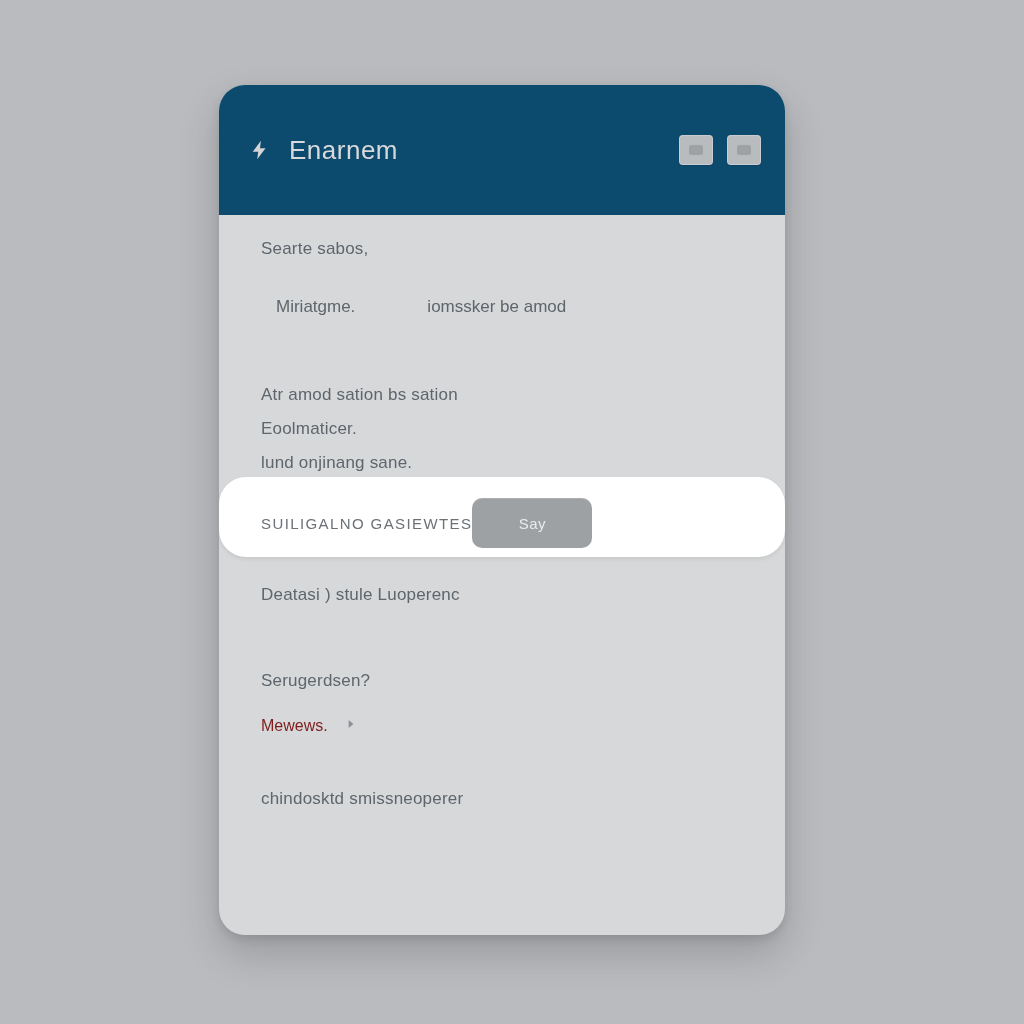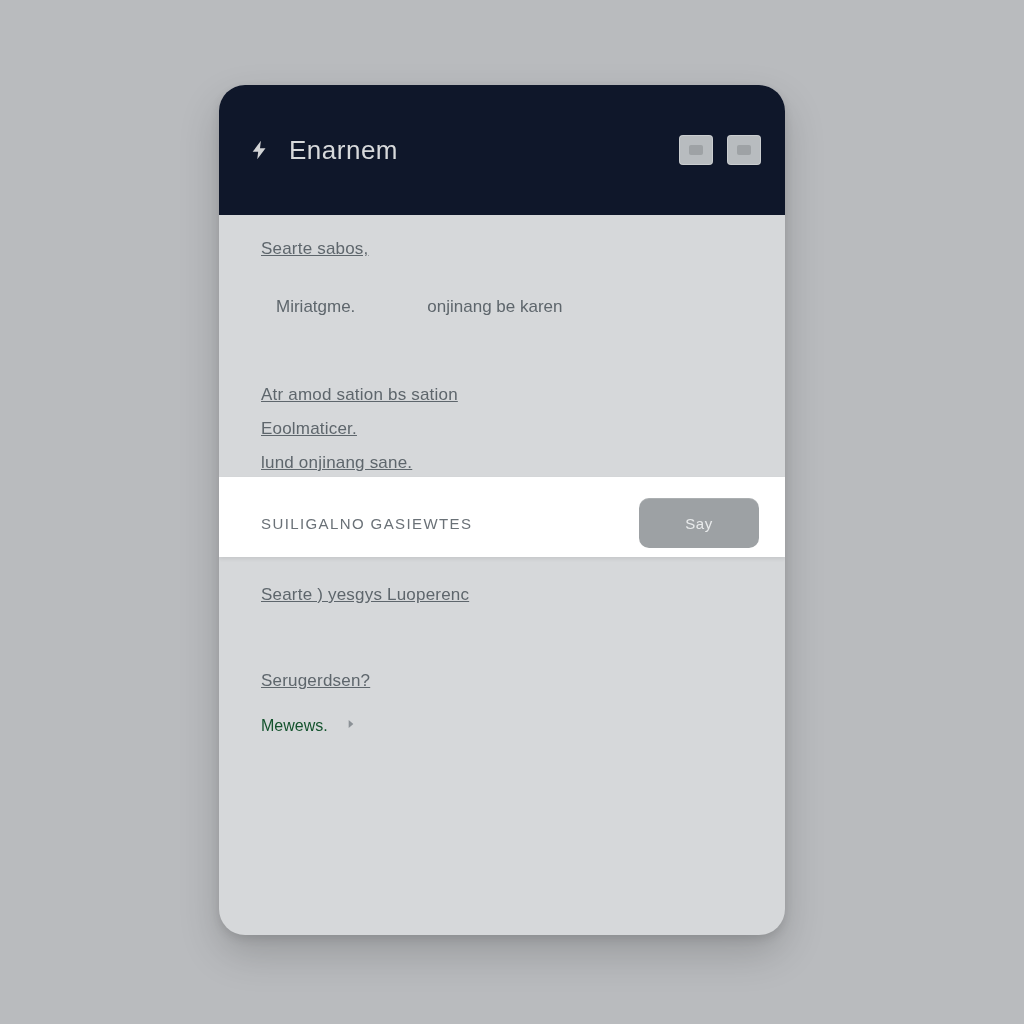--- a/index.html
+++ b/index.html
@@ -16,21 +16,21 @@
     top: 85px;
     width: 566px;
     height: 850px;
     border-radius: 26px;
     background: #d6d8da;
     box-shadow: 0 18px 40px rgba(0,0,0,0.18), 0 4px 10px rgba(0,0,0,0.10);
     overflow: hidden;
   }
   .header {
     height: 130px;
-    background: #0f172a;
+    background: #0c4a6e;
     display: flex;
     align-items: center;
     padding: 0 24px 0 30px;
   }
   .header .leading-icon {
     width: 22px; height: 22px;
     margin-right: 18px;
     display: inline-flex; align-items: center; justify-content: center;
   }
   .header .leading-icon svg { width: 22px; height: 22px; fill: #d2d4d6; }
@@ -49,35 +49,36 @@
     box-shadow: inset 0 0 0 1px rgba(255,255,255,0.25), 0 1px 1px rgba(0,0,0,0.08);
     display:flex; align-items:center; justify-content:center;
   }
   .header .hicon span{
     display:block; width:14px; height:10px; background:#9ea2a5; border-radius:2px;
   }
 
   .body { position: relative; padding: 24px 42px 0 42px; font-size: 17px; color:#636a70; }
 
   .row { margin-bottom: 14px; }
-  .row-label { font-size: 17px; color:#5e666c; letter-spacing:0.2px;text-decoration:underline; }
+  .row-label { font-size: 17px; color:#5e666c; letter-spacing:0.2px; }
   .kv { display:flex; gap: 72px; margin-left: 15px; }
   .kv .k, .kv .v { color:#5e666c; }
   .spacer-sm { height: 24px; }
   .spacer-md { height: 30px; }
 
   .highlight-band {
     position:absolute;
     left:0; right:0;
     top: 392px;
     height: 80px;
     background: #ffffff;
     box-shadow: 0 2px 4px rgba(0,0,0,0.08);
-    display:flex; align-items:center; justify-content:space-between;
+    display:flex; align-items:center; 
     padding: 12px 26px 0 42px;
+    border-radius: 27px;
   }
   .highlight-band .hl-label{
     font-size: 15px;
     letter-spacing: 1.4px;
     color:#6a7177;
     text-transform: uppercase;
   }
   .pill-btn{
     min-width: 120px;
     height: 50px;
@@ -91,21 +92,21 @@
     box-shadow: inset 0 1px 0 rgba(255,255,255,0.15);
     cursor:pointer;
   }
 
   .lower { position:absolute; left:42px; right:42px; top: 500px; }
   .lower .row { margin-bottom: 0; }
   .lower .gap1 { height: 66px; }
   .lower .gap2 { height: 26px; }
   .lower .gap3 { height: 54px; }
 
-  .menews { display:flex; align-items:flex-start; gap:16px; color:#14532d;}
+  .menews { display:flex; align-items:flex-start; gap:16px; color:#7f1d1d;}
   .menews .chev svg{ width:14px; height:14px; fill:#8b9196;}
 </style>
 </head>
 <body>
 
 <div class="panel">
 
   <div class="header">
     <span class="leading-icon">
       <svg viewBox="0 0 24 24">
@@ -121,21 +122,21 @@
       </div>
   </div>
 
   <div class="body">
     <div class="row">
       <div class="row-label">Searte sabos,</div>
     </div>
     <div class="spacer-sm"></div>
     <div class="row kv">
       <span class="k">Miriatgme.</span>
-      <span class="v">onjinang be karen</span>
+      <span class="v">iomssker be amod</span>
     </div>
     <div class="spacer-md"></div>
     <div class="spacer-sm"></div>
     <div class="row">
       <div class="row-label">Atr amod sation bs sation</div>
     </div>
     <div class="row">
       <div class="row-label">Eoolmaticer.</div>
     </div>
     <div class="row">
@@ -145,31 +146,34 @@
 
   <div class="highlight-band">
     <div class="hl-label">SUILIGALNO GASIEWTES</div>
     <button class="pill-btn">
       <span>Say</span>
     </button>
   </div>
 
   <div class="lower">
     <div class="row">
-      <div class="row-label">Searte ) yesgys Luoperenc</div>
+      <div class="row-label">Deatasi ) stule Luoperenc</div>
     </div>
     <div class="gap1"></div>
     <div class="row">
       <div class="row-label">Serugerdsen?</div>
     </div>
     <div class="gap2"></div>
     <div class="row menews">
       <span>Mewews.</span>
       <span class="chev">
         <svg viewBox="0 0 24 24">
             <path d="M8 5l8 7-8 7z"></path>
           </svg>
       </span>
     </div>
     <div class="gap3"></div>
+    <div class="row">
+      <div class="row-label">chindosktd smissneoperer</div>
+    </div>
   </div>
 
 </div>
 
 </body></html>

